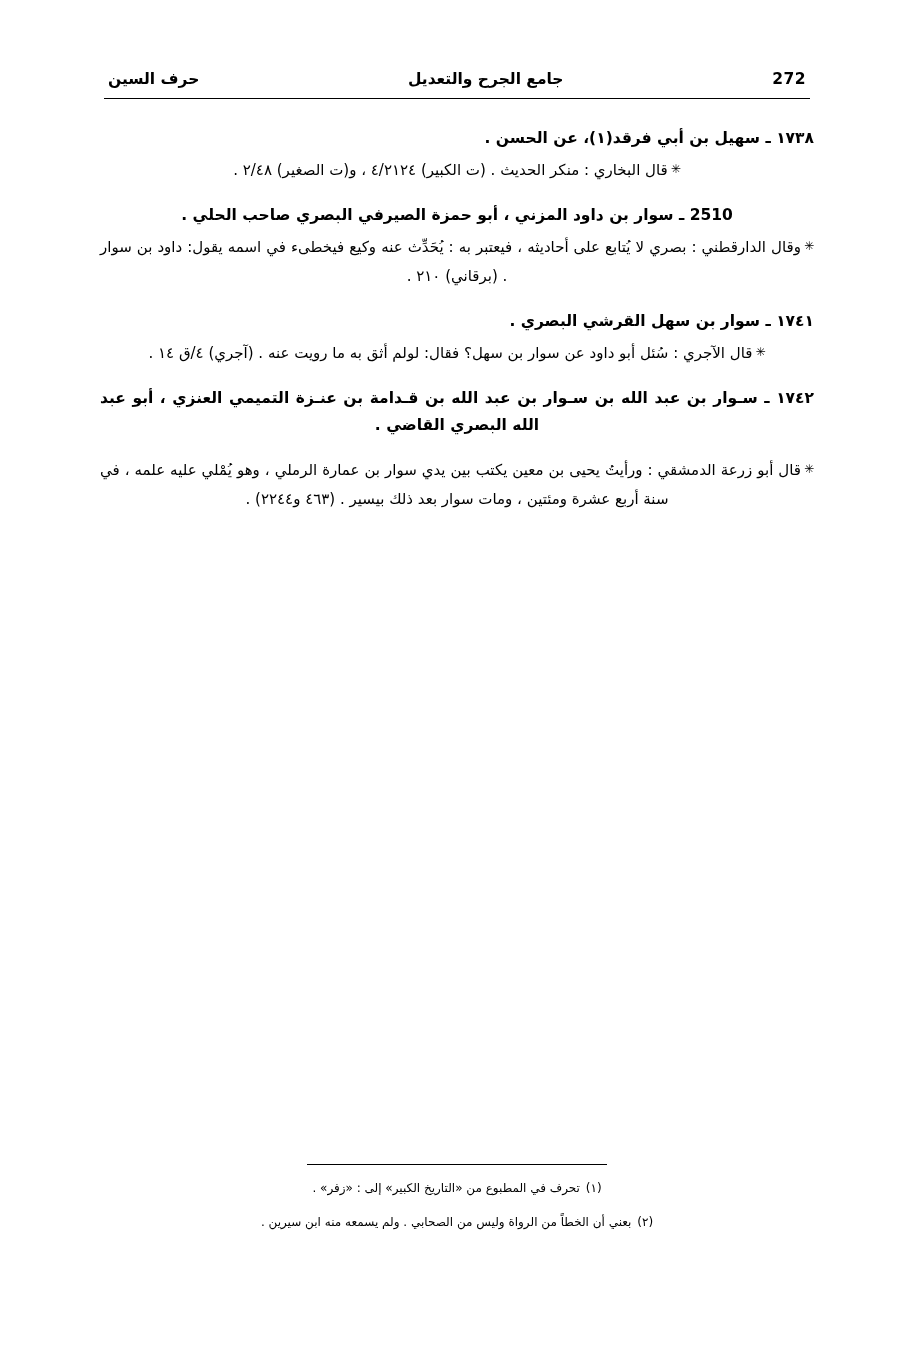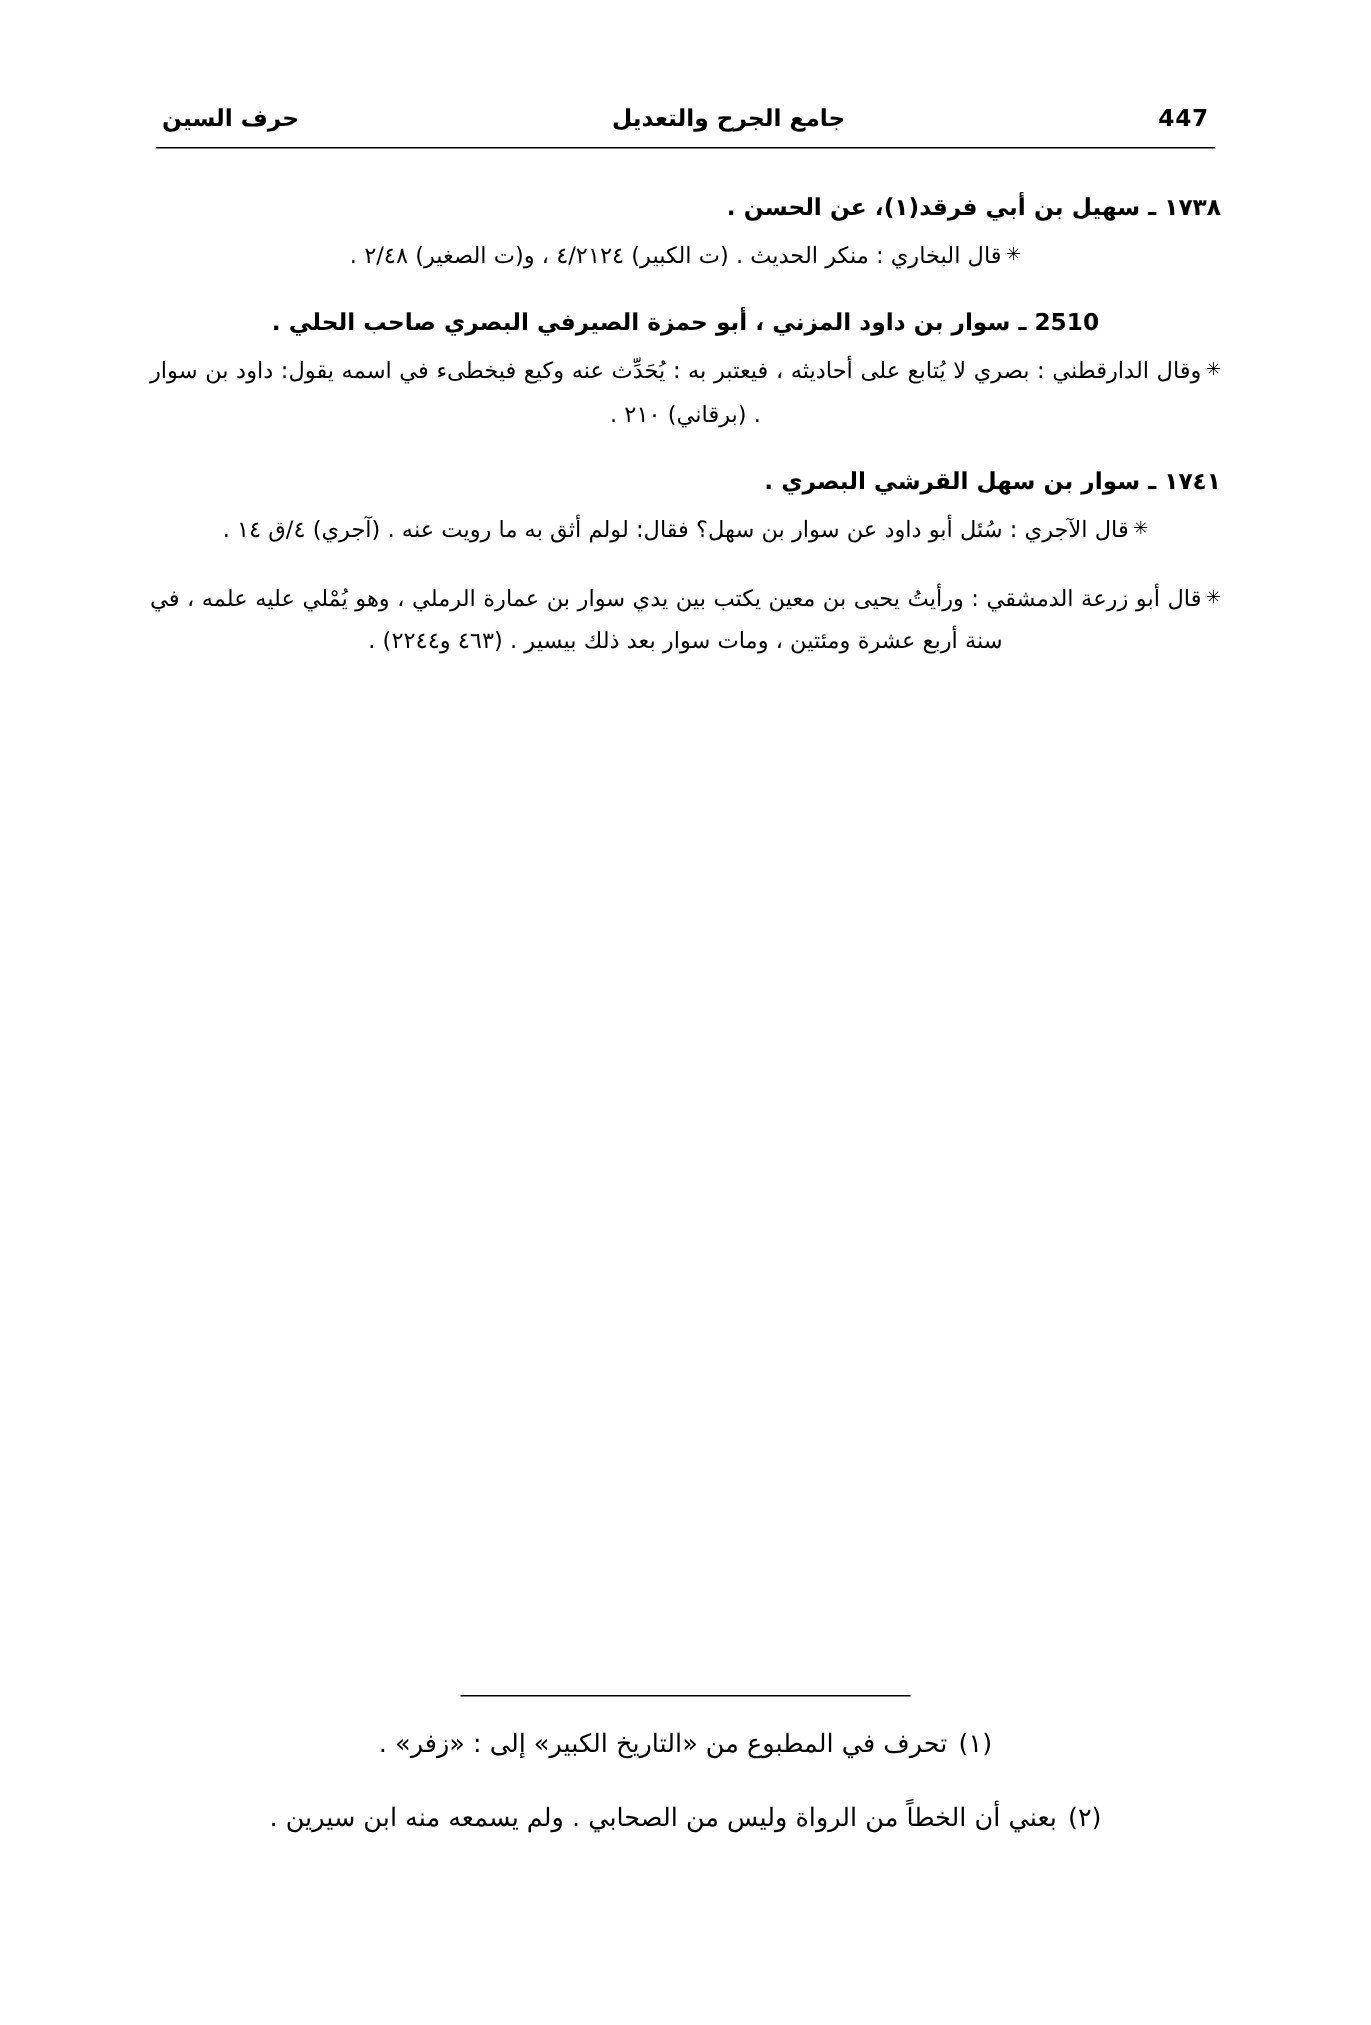--- a/index.html
+++ b/index.html
@@ -80,34 +80,34 @@
     left: 100px;
     bottom: 105px;
   }
   .fn-rule {
     border: none;
     border-top: 1.3px solid #000;
     width: 300px;
     margin: 0 auto 6px auto;
   }
   .footnote {
-    font-size: 17px;
+    font-size: 12px;
     line-height: 1.85;
     text-align: justify;
     text-align-last: center;
   }
   .footnote .fn-num { margin-left: 2px; }
 </style>
 </head>
 <body>
 
 <div class="page">
 
   <div class="header">
-    <span class="page-num">447</span>
+    <span class="page-num">272</span>
     <span class="book-title">جامع الجرح والتعديل</span>
     <span class="chapter">حرف السين</span>
   </div>
   <hr class="rule">
 
   <div class="entries">
 
     <div class="entry">
       <p class="entry-title">١٧٣٨ ـ سهيل بن أبي فرقد(١)، عن الحسن .</p>
       <p class="para"><span class="star">✳</span><span>قال البخاري : منكر الحديث .  (ت الكبير) ٤/٢١٢٤ ، و(ت الصغير) ٢/٤٨ .</span></p>
@@ -118,20 +118,21 @@
       <p class="entry-title justify">2510 ـ سوار بن داود المزني ، أبو حمزة الصيرفي البصري صاحب الحلي .</p>
       <p class="para"><span class="star">✳</span><span>وقال الدارقطني : بصري لا يُتابع على أحاديثه ، فيعتبر به : يُحَدِّث عنه وكيع فيخطىء في اسمه يقول: داود بن سوار .  (برقاني) ٢١٠ .</span></p>
     </div>
 
     <div class="entry">
       <p class="entry-title">١٧٤١ ـ سوار بن سهل القرشي البصري .</p>
       <p class="para"><span class="star">✳</span><span>قال الآجري : سُئل أبو داود عن سوار بن سهل؟ فقال: لولم أثق به ما رويت عنه .  (آجري) ٤/ق ١٤ .</span></p>
     </div>
 
     <div class="entry">
+      <p class="entry-title justify">١٧٤٢ ـ سـوار بن عبد الله بن سـوار بن عبد الله بن قـدامة بن عنـزة التميمي العنزي ، أبو عبد الله البصري القاضي .</p>
     </div>
 
     <div class="entry">
       <p class="para"><span class="star">✳</span><span>قال أبو زرعة الدمشقي : ورأيتُ يحيى بن معين يكتب بين يدي سوار بن عمارة الرملي ، وهو يُمْلي عليه علمه ، في سنة أربع عشرة ومئتين ، ومات سوار بعد ذلك بيسير . (٤٦٣ و٢٢٤٤) .</span></p>
     </div>
 
   </div>
 
   <div class="footnotes">
     <hr class="fn-rule">

